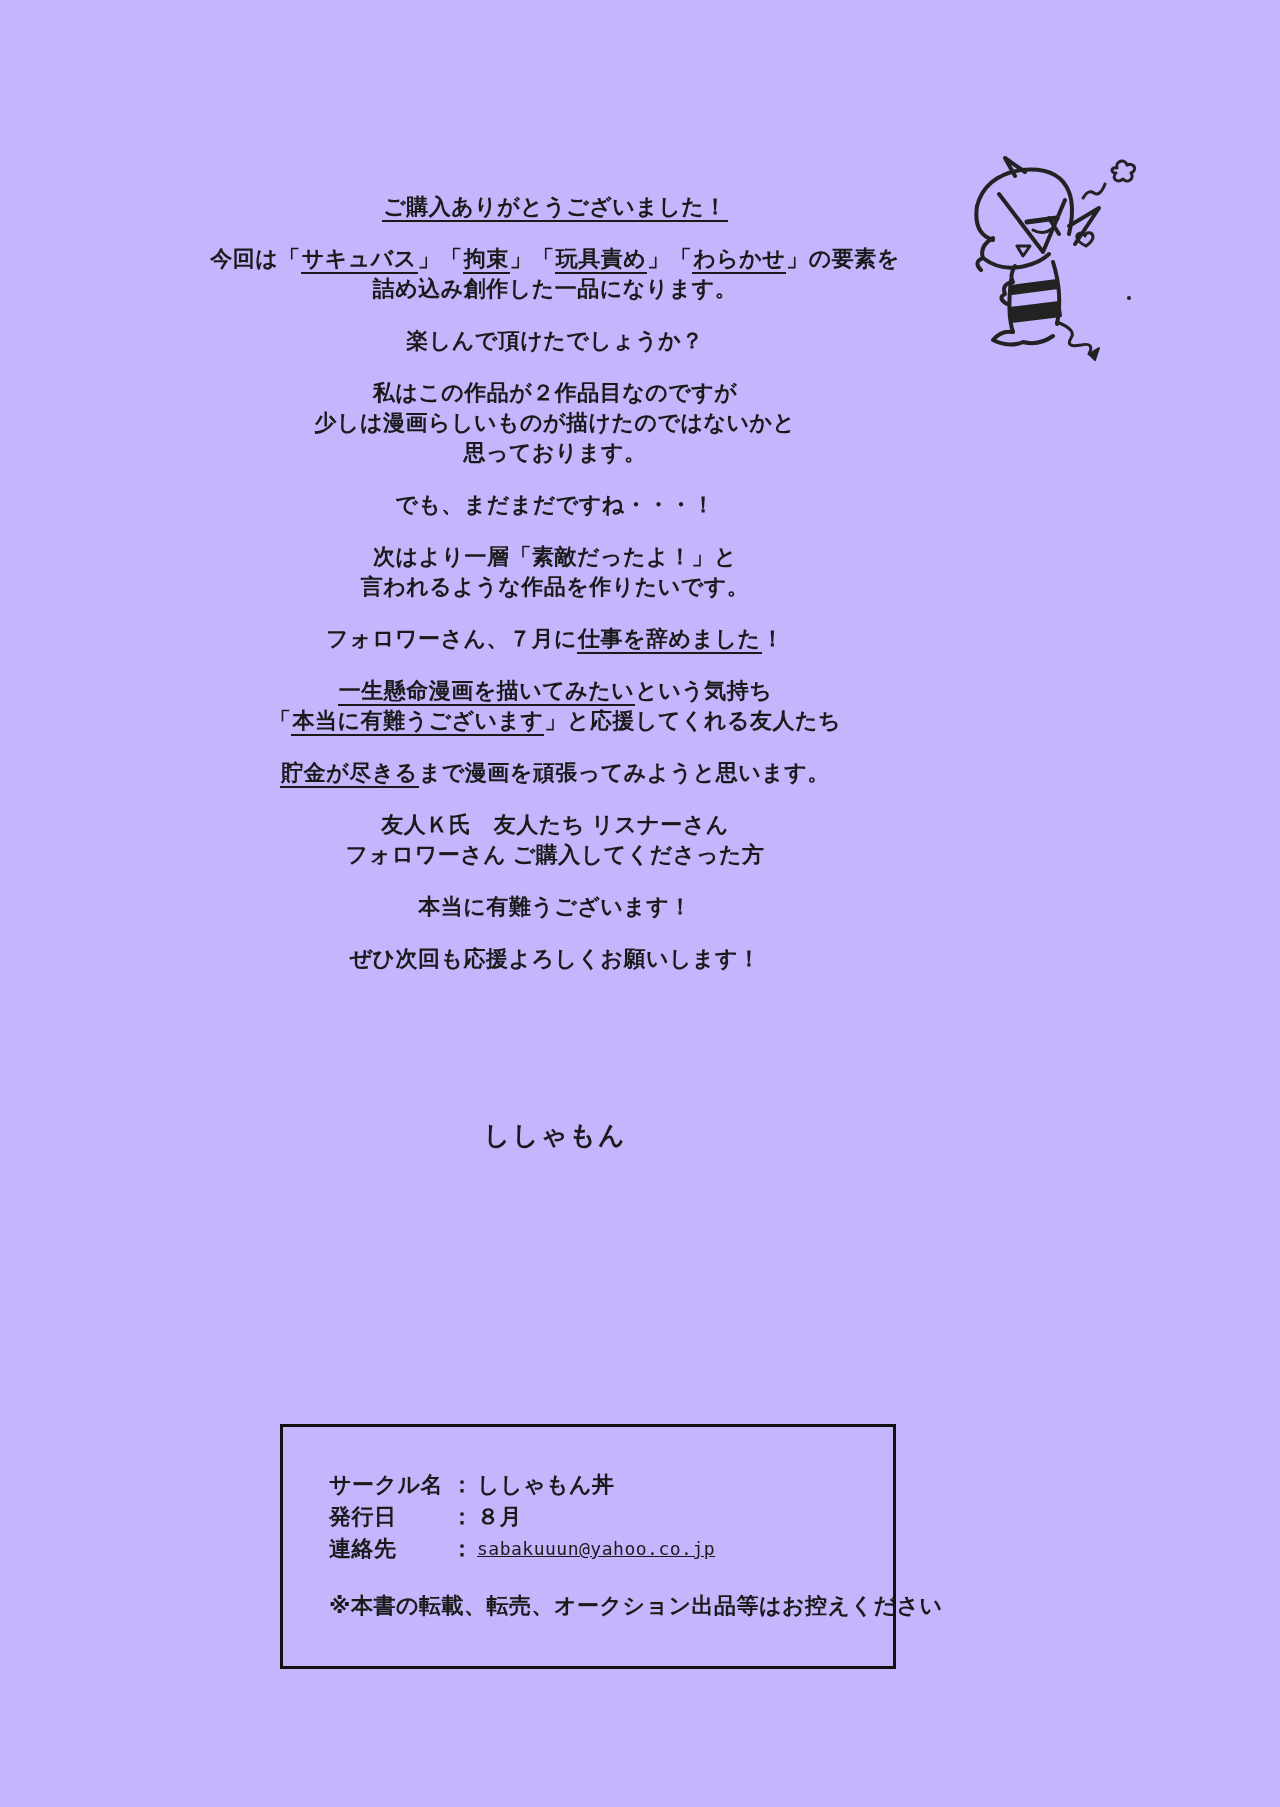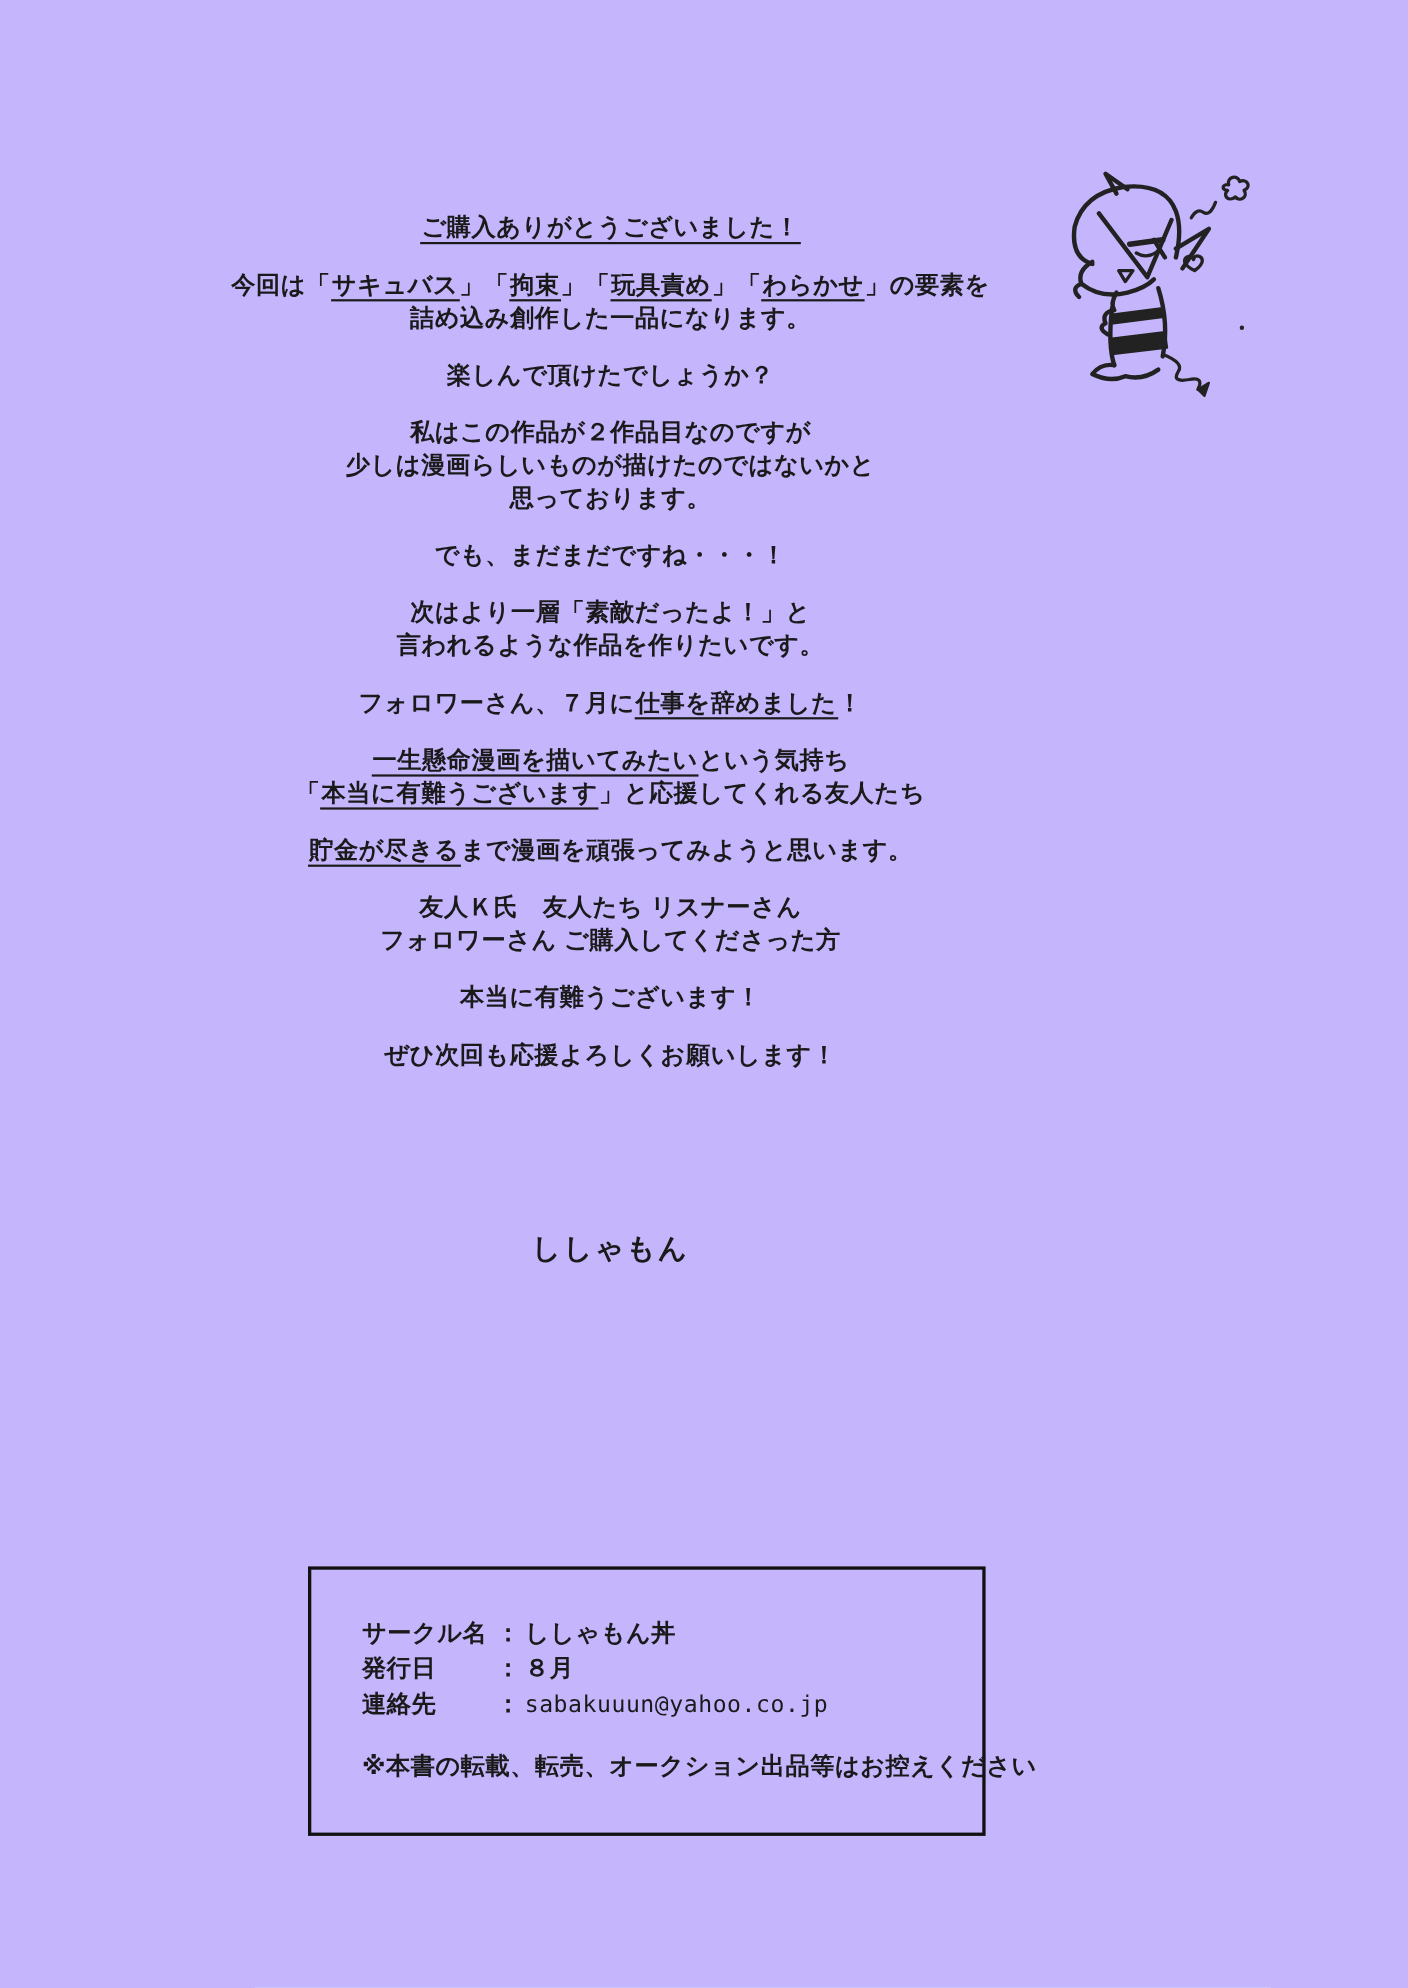--- a/index.html
+++ b/index.html
@@ -30,21 +30,21 @@
   .colophon {
     position:absolute; left:280px; top:1410px; width:616px; height:245px;
     border:3px solid #111; box-sizing:border-box;
     padding:42px 10px 0 46px;
     font-size:22px; font-weight:700; letter-spacing:0.5px;margin-top:14px;
   }
   .crow { display:flex; line-height:32px; white-space:nowrap; }
   .clabel { width:122px; text-align:left; }
   .ccolon { width:26px; }
   .cvalue {}
-  .mono { font-family:"DejaVu Sans Mono","Liberation Mono",monospace; font-weight:400; font-size:21px; align-self:center; }
+  .mono { font-family:"DejaVu Sans Mono","Liberation Mono",monospace; font-weight:400; font-size:18px; align-self:center;text-decoration:underline; }
   .cnote { margin-top:26px; line-height:30px; white-space:nowrap; }
 </style>
 </head>
 <body>
 
 <div class="page">
 
   <div class="body-col">
       <div class="para">
         <div class="line"><span class="u">ご購入ありがとうございました！</span></div>

